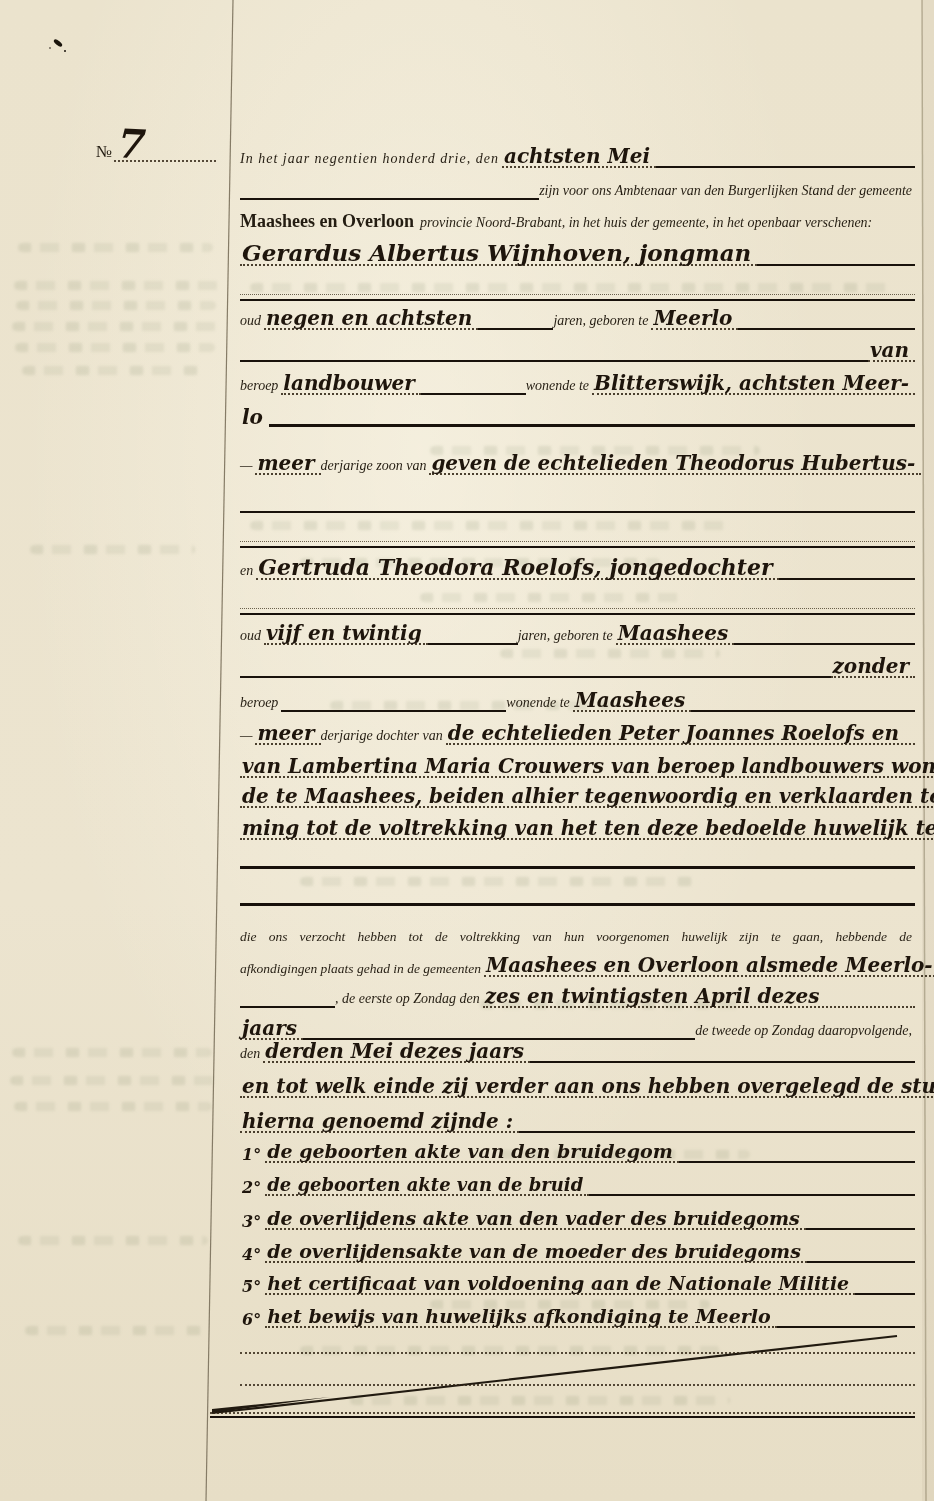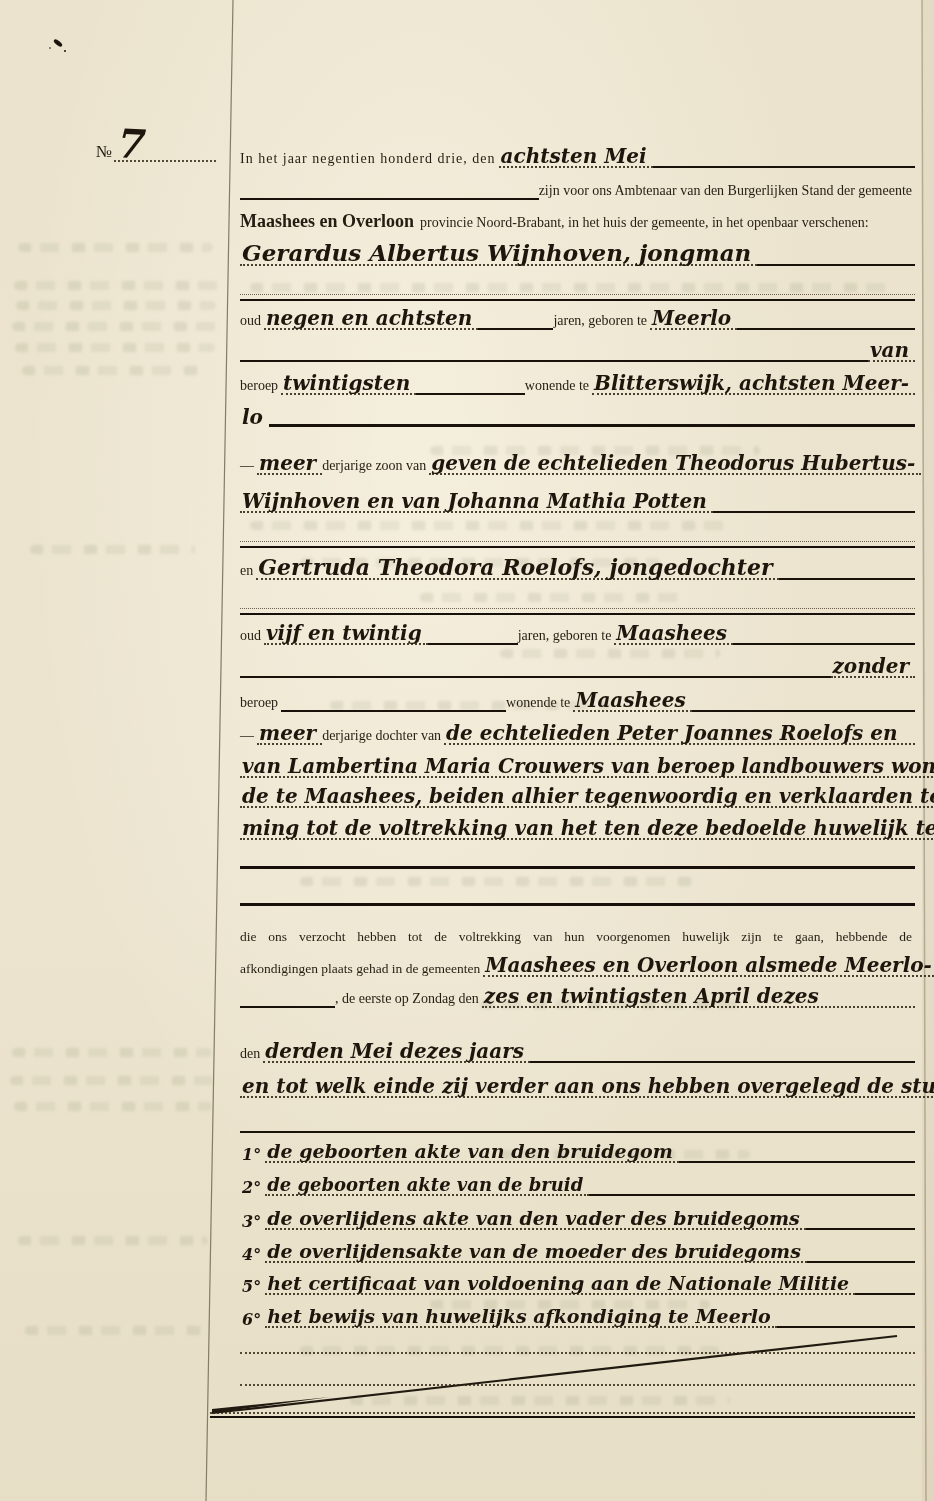--- a/index.html
+++ b/index.html
@@ -7,21 +7,21 @@
     position:relative; width:934px; height:1501px; overflow:hidden;
     background:
       radial-gradient(ellipse at 45% 30%, rgba(255,252,240,.45) 0%, rgba(255,252,240,0) 55%),
       linear-gradient(to bottom, #ebe3cd 0%, #ece4cf 60%, #e7dec6 100%);
     font-family:"Liberation Serif", serif;
     color:#2b2318;
   }
   
   .row{position:absolute; left:240px; width:675px; height:30px; display:flex; align-items:flex-end;}
   .row > *{line-height:1; white-space:nowrap;}
-  .p{font-size:14px; color:#241d12; padding:0 3px 2px 0;}
+  .p{font-style:italic; font-size:14px; color:#241d12; padding:0 3px 2px 0;}
   .roman{font-style:normal; font-size:18px; font-weight:bold; color:#241d12; padding:0 6px 2px 0;}
   .hw{
     font-family:"DejaVu Serif", serif; font-style:italic; font-weight:600;
     font-size:20px; color:#1e150c; padding:0 6px 0 2px;
   }
   .u-dot{border-bottom:2px dotted rgba(45,33,16,.85);}
   .fill{flex:1; border-bottom:2px solid #19120b; height:1px;}
   .fillw{border-bottom:2px solid #19120b; height:1px;}
   .rule{position:absolute; left:240px; width:675px; height:4px;
         border-top:1px dotted rgba(50,38,18,.7); border-bottom:2px solid #17100a;}
@@ -119,37 +119,36 @@
     <span class="p">jaren, geboren te</span>
     <span class="hw u-dot">Meerlo</span>
     <span class="fill"></span>
   </div>
   <div class="row" style="top:332px">
     <span class="fill"></span>
     <span class="hw u-dot">van</span>
   </div>
   <div class="row" style="top:365px">
     <span class="p">beroep</span>
-    <span class="hw u-dot">twintigsten</span>
+    <span class="hw u-dot">landbouwer</span>
     <span class="fillw" style="width:140px"></span>
     <span class="p">wonende te</span>
     <span class="hw u-dot" style="flex:1">Blitterswijk, achtsten Meer-</span>
   </div>
   <div class="row" style="top:397px">
     <span class="hw">lo</span>
     <span class="fill" style="border-bottom-width:3px"></span>
   </div>
   <div class="row" style="top:445px">
     <span class="p">—</span>
     <span class="hw u-dot">meer</span>
     <span class="p">derjarige zoon van</span>
     <span class="hw u-dot" style="flex:1">geven de echtelieden Theodorus Hubertus-</span>
   </div>
   <div class="row" style="top:483px">
-    <span class="hw u-dot">Wijnhoven en van Johanna Mathia Potten</span>
     <span class="fill"></span>
   </div>
   <div class="rule" style="top:541px"></div>
 
   <div class="row" style="top:550px">
     <span class="p">en</span>
     <span class="hw u-dot" style="font-size:22px">Gertruda Theodora Roelofs, jongedochter</span>
     <span class="fill"></span>
   </div>
   <div class="rule" style="top:608px"></div>
@@ -195,29 +194,35 @@
   </div>
   <div class="row" style="top:947px">
     <span class="p" style="font-size:13.5px">afkondigingen plaats gehad in de gemeenten</span>
     <span class="hw u-dot" style="flex:1">Maashees en Overloon alsmede Meerlo-</span>
   </div>
   <div class="row" style="top:978px">
     <span class="fillw" style="width:95px"></span>
     <span class="p">, de eerste op Zondag den</span>
     <span class="hw u-dot" style="flex:1">zes en twintigsten April dezes</span>
   </div>
+  <div class="row" style="top:1010px">
+    <span class="hw u-dot">jaars</span>
+    <span class="fill"></span>
+    <span class="p">de tweede op Zondag daaropvolgende,</span>
+  </div>
   <div class="row" style="top:1033px">
     <span class="p">den</span>
     <span class="hw u-dot">derden Mei dezes jaars</span>
     <span class="fill"></span>
   </div>
   <div class="row" style="top:1068px">
     <span class="hw u-dot" style="flex:1">en tot welk einde zij verder aan ons hebben overgelegd de stukken</span>
   </div>
   <div class="row" style="top:1103px">
+    <span class="hw u-dot">hierna genoemd zijnde :</span>
     <span class="fill"></span>
   </div>
 
   <div class="row" style="top:1133px">
     <span class="hw" style="font-size:16px;padding-right:4px">1°</span>
     <span class="hw u-dot" style="font-size:19px">de geboorten akte van den bruidegom</span>
     <span class="fill"></span>
   </div>
   <div class="row" style="top:1166px">
     <span class="hw" style="font-size:16px;padding-right:4px">2°</span>

